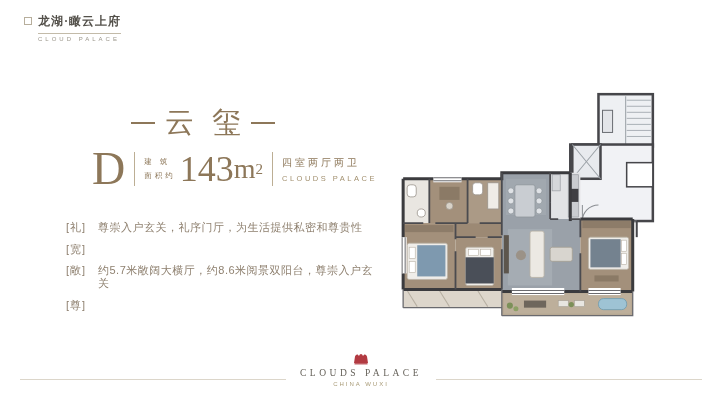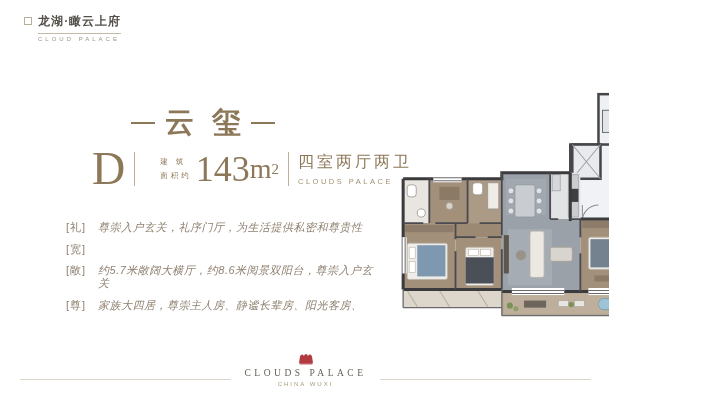--- a/index.html
+++ b/index.html
@@ -1,48 +1,48 @@
 <!DOCTYPE html>
 <html><head>
 <meta charset="utf-8">
 <style>
   * { margin:0; padding:0; box-sizing:border-box; }
   html,body { width:720px; height:405px; }
   body { font-family:"Liberation Sans", sans-serif; background:#ffffff; }
-  .page { position:relative; width:609px; height:405px; background:#ffffff; overflow:hidden;padding-left:16px; }
+  .page { position:relative; width:720px; height:405px; background:#ffffff; overflow:hidden;padding-left:16px; }
 
   
   .brand { position:absolute; left:24px; top:13px; display:flex; align-items:flex-start; gap:6px; }
   .brand-mark { width:8px; height:8px; border:1px solid #b7ae9c; margin-top:4px; }
   .brand-cn { font-family:"Liberation Serif", serif; font-size:12px; font-weight:bold; color:#54514b; letter-spacing:1px; }
   .brand-underline { height:1px; background:#c3bba9; margin:3px 0 2px 0; }
   .brand-en { font-size:6px; color:#9b968b; letter-spacing:3px; text-transform:uppercase; }
 
   
   .hero-title { position:absolute; left:118px; top:103px; width:170px; display:flex; align-items:center; justify-content:center; gap:10px; }
   .hero-dash { width:24px; height:2px; background:#8d7759; }
-  .hero-text { font-family:"Liberation Serif", serif; font-size:29px; font-weight:bold; color:#8d7759; letter-spacing:18px; margin-right:-18px; white-space:nowrap; }
+  .hero-text { font-family:"Liberation Serif", serif; font-size:29px; font-weight:normal; color:#8d7759; letter-spacing:18px; margin-right:-18px; white-space:nowrap; }
 
   
   .spec { position:absolute; left:92px; top:146px; display:flex; align-items:center; color:#8d7759; }
   .spec-letter { font-family:"Liberation Serif", serif; font-size:46px; line-height:1; color:#8d7759; }
   .spec-divider { width:1px; height:34px; background:#bcae94; margin:0 9px; }
-  .spec-arealabel { display:flex; flex-direction:column; gap:4px; font-size:7.5px; letter-spacing:3px; color:#8d7759;margin-left:16px; }
+  .spec-arealabel { display:flex; flex-direction:column; gap:4px; font-size:7.5px; letter-spacing:3px; color:#8d7759; }
   .spec-value { font-family:"Liberation Serif", serif; font-size:36px; line-height:1; letter-spacing:0; margin-left:4px; }
   .spec-unit { font-family:"Liberation Serif", serif; font-size:28px; }
   .spec-unit-sup { font-family:"Liberation Serif", serif; font-size:15px; vertical-align:16px; }
   .spec-right { display:flex; flex-direction:column; gap:4px; }
-  .spec-layout-cn { font-size:16px; letter-spacing:3px; color:#8d7759; }
+  .spec-layout-cn { font-size:10px; letter-spacing:3px; color:#8d7759; }
   .spec-layout-en { font-size:7.5px; letter-spacing:2.5px; color:#a2906f; }
 
   
   .features { position:absolute; left:66px; top:221px; width:312px; list-style:none; }
   .features li { display:flex; margin-bottom:9px; font-size:11px; line-height:1.15; color:#8f8170; letter-spacing:0.5px; }
   .feat-tag { flex:0 0 32px; color:#8f8170; letter-spacing:1px; }
-  .feat-text { flex:1;font-style:italic; }
+  .feat-text { flex:1; }
   .feat-cont { margin-left:32px; }
 
   
   .floorplan { position:absolute; left:383px; top:78px; width:292px; height:272px; }
   .floorplan svg { width:100%; height:100%; }
 
   
   .footer { position:absolute; left:20px; right:18px; top:352px; height:46px; display:flex; align-items:flex-start; }
   .footer-rule { flex:1; height:1px; background:#dcd6ca; margin-top:27px; }
   .footer-logo { display:flex; flex-direction:column; align-items:center; padding:0 14px; }
@@ -94,21 +94,20 @@
     </li>
     <li>
       <span class="feat-tag">[宽]</span>
     </li>
     <li>
       <span class="feat-tag">[敞]</span>
       <span class="feat-text">约5.7米敞阔大横厅，约8.6米阅景双阳台，尊崇入户玄关</span>
     </li>
     <li>
       <span class="feat-tag">[尊]</span>
-      <span class="feat-text">家族大四居，尊崇主人房、静谧长辈房、阳光客房、</span>
     </li>
   </ul>
 
   <div class="floorplan">
     <svg viewBox="0 0 290 270" aria-hidden="true">
 
       <g>
         <rect x="214" y="16" width="54" height="52" fill="#eef0f3" stroke="#46464a" stroke-width="2.5"></rect>
         <line x1="241" y1="18" x2="241" y2="66" stroke="#9aa0a6" stroke-width="1"></line>
         <line x1="242" y1="22" x2="266" y2="22" stroke="#aab0b6" stroke-width="1"></line>

